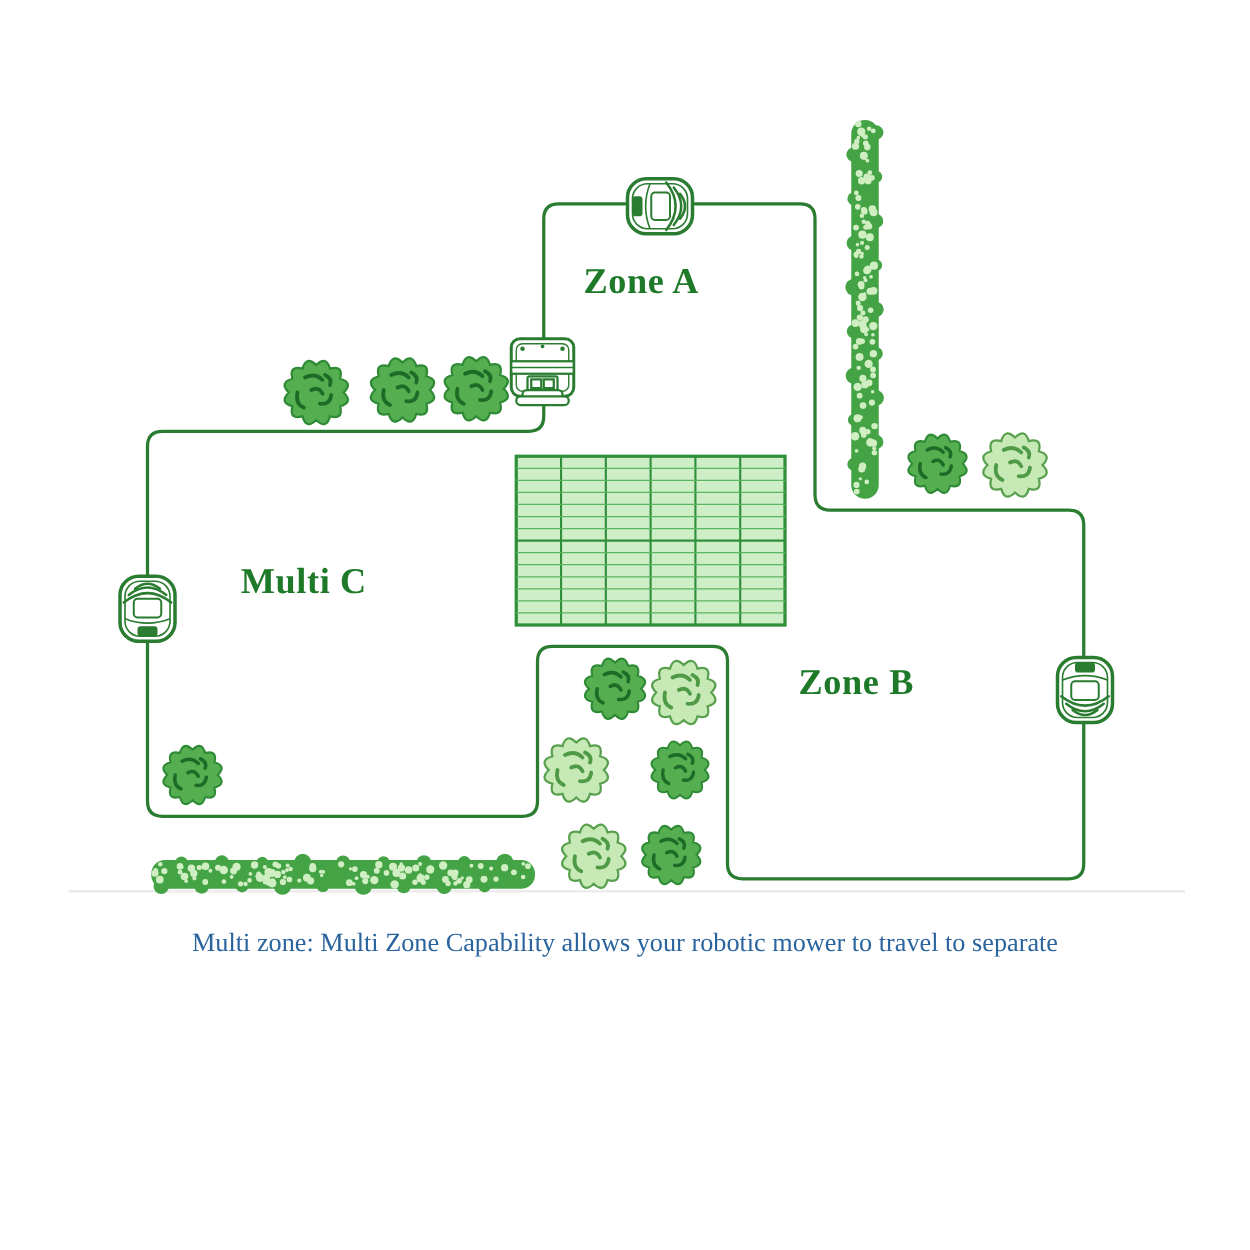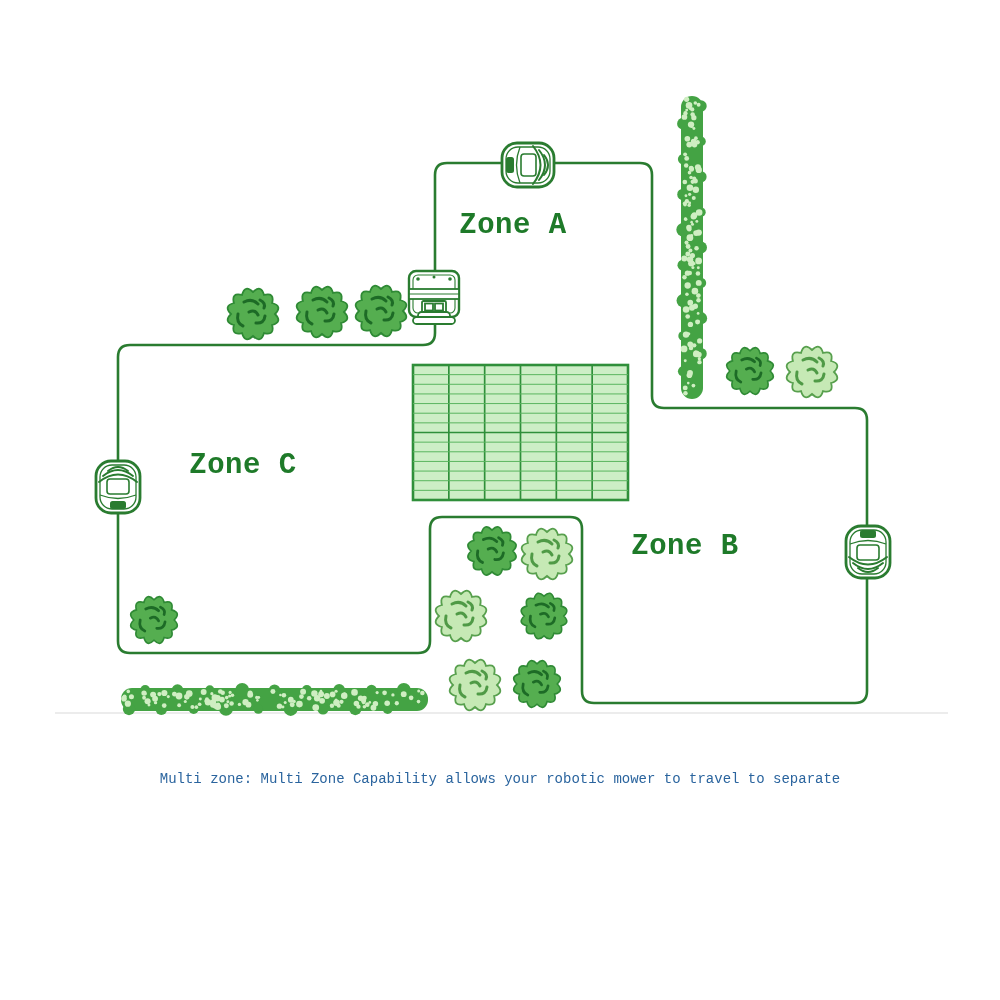--- a/index.html
+++ b/index.html
@@ -1,18 +1,18 @@
 <!DOCTYPE html>
 <html style="--outline-green: #2a7c30; --zone-label-green: #1e7a29; --caption-blue: #2a649e; --bush-medium: #55ae50; --bush-medium-stroke: #2f8a35; --bush-dash-dark: #1d6b26; --bush-light: #c6e9b5; --bush-light-stroke: #58a04e; --bush-dash-light: #4f9a46; --hedge-green: #44a344; --hedge-dot: #cfeec2; --grid-fill: #cdeec6; --grid-line-major: #2f8f3a; --grid-line-minor: #5ab55f; --faint-line: #ececec;"><head>
 <meta charset="utf-8">
 <style>
   html,body{margin:0;padding:0;background:#ffffff;}
   #stage{
     position:relative;width:1000px;height:1000px;background:#ffffff;overflow:hidden;
-    font-family:Liberation Mono, monospace;
+    font-family:Liberation Serif, serif;
   }
   svg{position:absolute;left:0;top:0;}
   
   .boundary{fill:none;stroke:var(--outline-green);stroke-width:2.6;stroke-linejoin:round;}
   .faint-line{stroke:var(--faint-line);stroke-width:2;}
   
   .garden-rect{fill:var(--grid-fill);stroke:var(--grid-line-major);stroke-width:2.6;}
   .grid-major{stroke:var(--grid-line-major);stroke-width:1.7;}
   .grid-minor{stroke:var(--grid-line-minor);stroke-width:1;}
   
@@ -34,22 +34,22 @@
   .station-inner{fill:none;stroke:var(--outline-green);stroke-width:1.1;}
   .station-dot{fill:var(--outline-green);}
   .station-part{fill:#ffffff;stroke:var(--outline-green);stroke-width:1.8;}
   
   .zone-label{
     position:absolute;width:180px;text-align:center;
     font-weight:bold;font-size:29px;color:var(--zone-label-green);
     letter-spacing:.5px;
   }
   .caption{
-    position:absolute;left:0;right:0;top:766px;text-align:center;
-    font-size:14px;line-height:27px;color:var(--caption-blue);
+    position:absolute;left:0;right:0;top:741px;text-align:center;
+    font-size:21px;line-height:27px;color:var(--caption-blue);
   }
   .caption span{white-space:nowrap;}
 </style>
 </head>
 <body>
 
 <div id="stage">
 
   <svg width="1000" height="1000" viewBox="0 0 1000 1000">
     <defs>
@@ -429,19 +429,19 @@
       </g>
     <g class="bush-l" transform="translate(475,685)">
         <use href="#bushShape"></use>
       </g>
     <g class="bush-m" transform="translate(537,684) scale(0.92)">
         <use href="#bushShape"></use>
       </g>
   </svg>
 
   <div class="zone-label" style="left:423px;top:209px;">Zone A</div>
-  <div class="zone-label" style="left:153px;top:449px;">Zone C</div>
+  <div class="zone-label" style="left:153px;top:449px;">Multi C</div>
   <div class="zone-label" style="left:595px;top:530px;">Zone B</div>
 
   <div class="caption">
     <span>Multi zone: Multi Zone Capability allows your robotic mower to travel to separate</span><br>
   </div>
 </div>
 
 </body></html>

